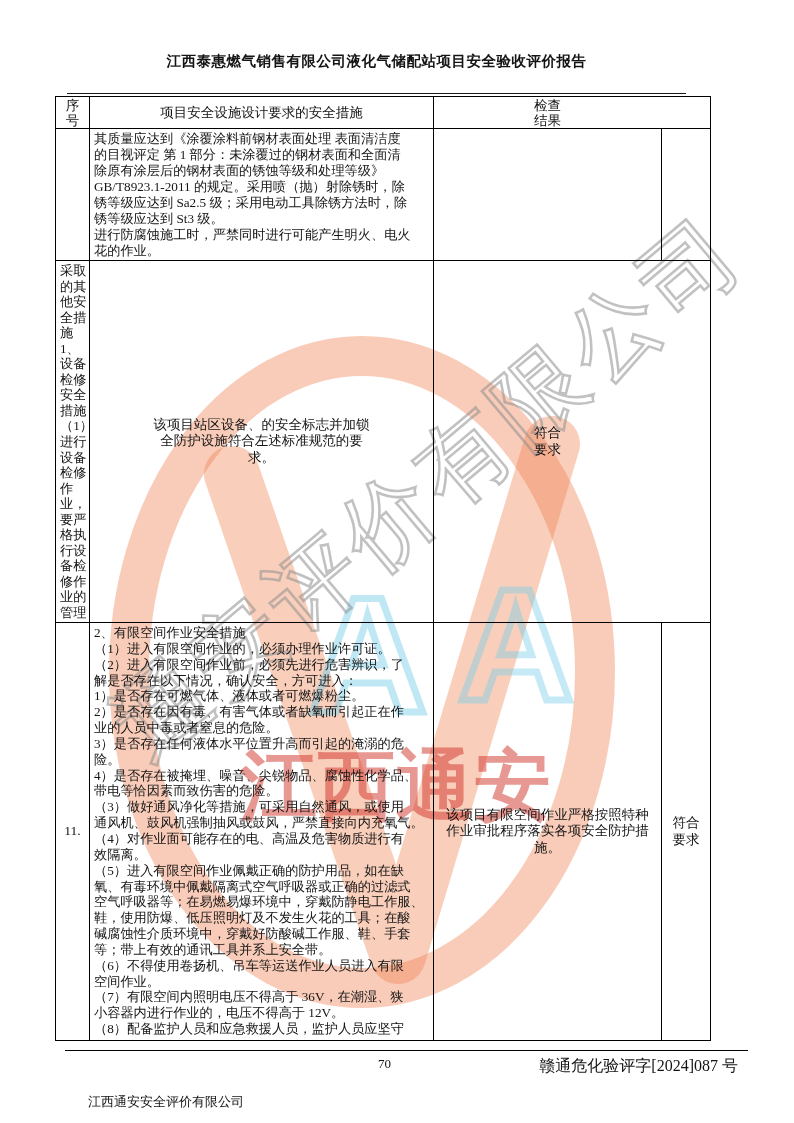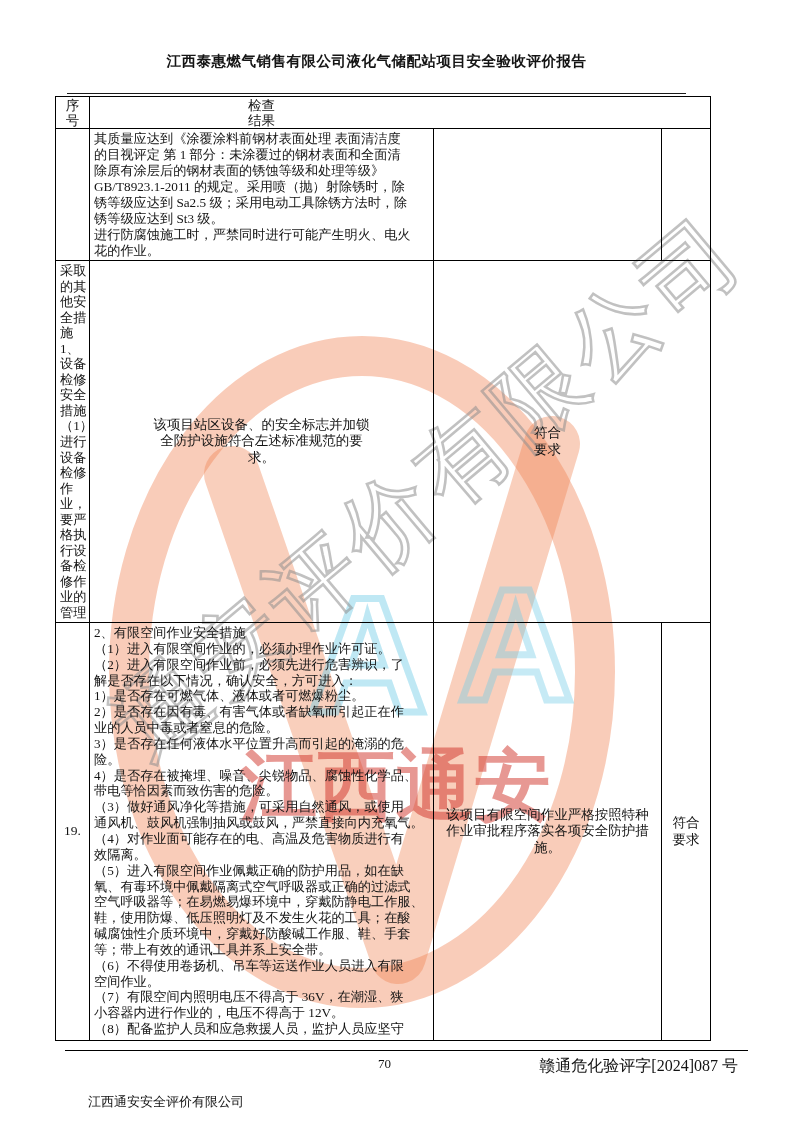--- a/index.html
+++ b/index.html
@@ -65,20 +65,21 @@
 
   <div class="content">
 
     <div class="doc-title">江西泰惠燃气销售有限公司液化气储配站项目安全验收评价报告</div>
 
     <div class="tbl">
 
       <div class="row head">
         <div class="cell">序
 号</div>
+        <div class="cell">项目安全设施设计要求的安全措施</div>
         <div class="cell">检查
 结果</div>
       </div>
 
       <div class="row h-a">
         <div class="cell center-cell"></div>
         <div class="cell measure-cell">其质量应达到《涂覆涂料前钢材表面处理 表面清洁度
 的目视评定 第 1 部分：未涂覆过的钢材表面和全面清
 除原有涂层后的钢材表面的锈蚀等级和处理等级》
 GB/T8923.1-2011 的规定。采用喷（抛）射除锈时，除
@@ -115,21 +116,21 @@
 （9）需夜间检修的作业场所，设足够亮度的照明装置。
 （10）检修作业人员穿戴好劳动防护用品等。</div>
         <div class="cell center-cell">该项目站区设备、的安全标志并加锁
 全防护设施符合左述标准规范的要
 求。</div>
         <div class="cell center-cell">符合
 要求</div>
       </div>
 
       <div class="row h-12">
-        <div class="cell center-cell">19.</div>
+        <div class="cell center-cell">11.</div>
         <div class="cell measure-cell">2、有限空间作业安全措施
 （1）进入有限空间作业的，必须办理作业许可证。
 （2）进入有限空间作业前，必须先进行危害辨识，了
 解是否存在以下情况，确认安全，方可进入：
 1）是否存在可燃气体、液体或者可燃爆粉尘。
 2）是否存在因有毒、有害气体或者缺氧而引起正在作
 业的人员中毒或者窒息的危险。
 3）是否存在任何液体水平位置升高而引起的淹溺的危
 险。
 4）是否存在被掩埋、噪音、尖锐物品、腐蚀性化学品、

